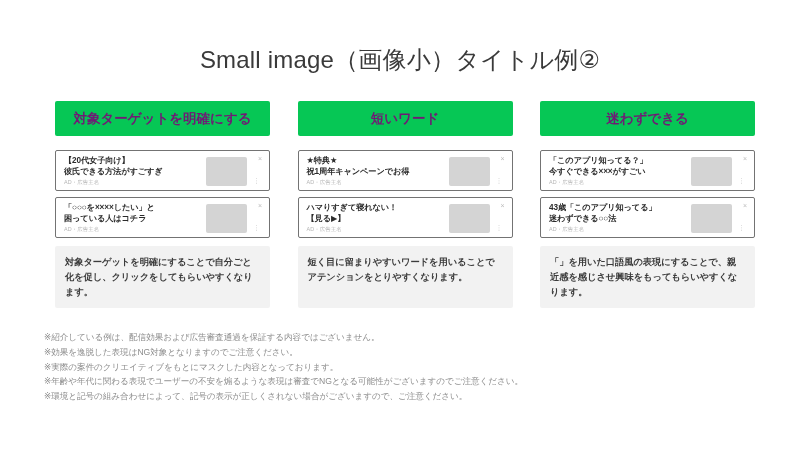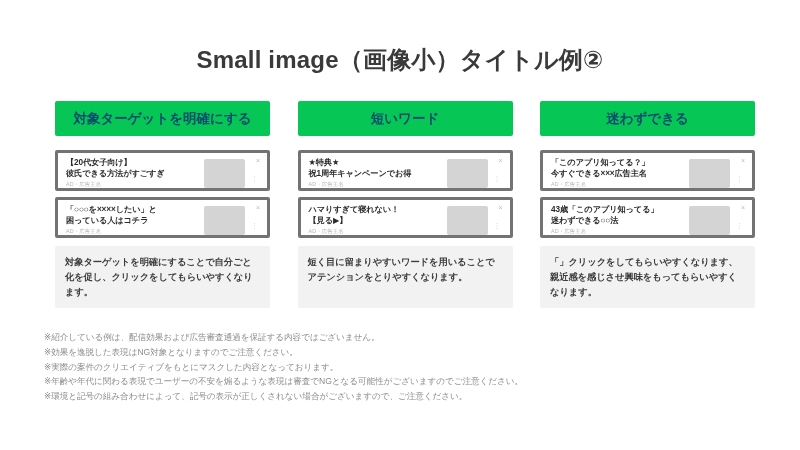--- a/index.html
+++ b/index.html
@@ -15,40 +15,40 @@
     width:800px;height:450px;
     box-sizing:border-box;
   }
 
   
   .title{
     position:absolute;
     top:44px;left:0;width:800px;
     text-align:center;
     font-size:24px;
-    font-weight:bold;
+    font-weight:normal;
     letter-spacing:.2px;
     color:#3a3a3a;
     white-space:nowrap;
   }
 
   
   .columns{
     position:absolute;
     top:101px;left:55px;
     width:700px;
     display:flex;
     justify-content:space-between;
   }
   .col{width:215px;}
 
   .col-head{
     position:relative;
     background:#06c755;
-    color:#0c4a6e;
+    color:#701a75;
     font-size:13.5px;
     font-weight:bold;
     text-align:center;
     height:35px;
     line-height:35px;
     border-radius:2px;
     white-space:nowrap;
     overflow:hidden;
   }
   .col-head .arrow{
@@ -60,21 +60,21 @@
     border-right:8px solid transparent;
     border-top:9px solid #06c755;
   }
 
   
   .cards{margin-top:14px;}
   .ad-card{
     position:relative;
     box-sizing:border-box;
     height:41px;
-    border:3px solid #737373;
+    border:1px solid #737373;
     border-radius:2px;
     background:#ffffff;
     margin-bottom:6px;
     padding:5px 8px 0 8px;
     overflow:hidden;
   }
   .ad-text{
     width:142px;
   }
   .ad-l1,.ad-l2{
@@ -221,41 +221,41 @@
     <div class="col">
       <div class="col-head">
         <span>迷わずできる</span>
         <span class="arrow"></span>
       </div>
       <div class="cards">
 
         <div class="ad-card">
           <div class="ad-text">
             <div class="ad-l1">「このアプリ知ってる？」</div>
-            <div class="ad-l2">今すぐできる×××広告主名</div>
+            <div class="ad-l2">今すぐできる×××がすごい</div>
             <div class="ad-meta">AD・広告主名</div>
           </div>
           <div class="ad-thumb"></div>
           <div class="ad-close">×</div>
           <div class="ad-dots">⋮</div>
         </div>
 
         <div class="ad-card">
           <div class="ad-text">
             <div class="ad-l1">43歳「このアプリ知ってる」</div>
             <div class="ad-l2">迷わずできる○○法</div>
             <div class="ad-meta">AD・広告主名</div>
           </div>
           <div class="ad-thumb"></div>
           <div class="ad-close">×</div>
           <div class="ad-dots">⋮</div>
         </div>
 
       </div>
-      <div class="desc">「」クリックをしてもらいやすくなります、親近感を感じさせ興味をもってもらいやすくなります。</div>
+      <div class="desc">「」を用いた口語風の表現にすることで、親近感を感じさせ興味をもってもらいやすくなります。</div>
     </div>
 
   </div>
 
   <div class="notes">
     <div class="note">※紹介している例は、配信効果および広告審査通過を保証する内容ではございません。</div>
     <div class="note">※効果を逸脱した表現はNG対象となりますのでご注意ください。</div>
     <div class="note">※実際の案件のクリエイティブをもとにマスクした内容となっております。</div>
     <div class="note">※年齢や年代に関わる表現でユーザーの不安を煽るような表現は審査でNGとなる可能性がございますのでご注意ください。</div>
     <div class="note">※環境と記号の組み合わせによって、記号の表示が正しくされない場合がございますので、ご注意ください。</div>

